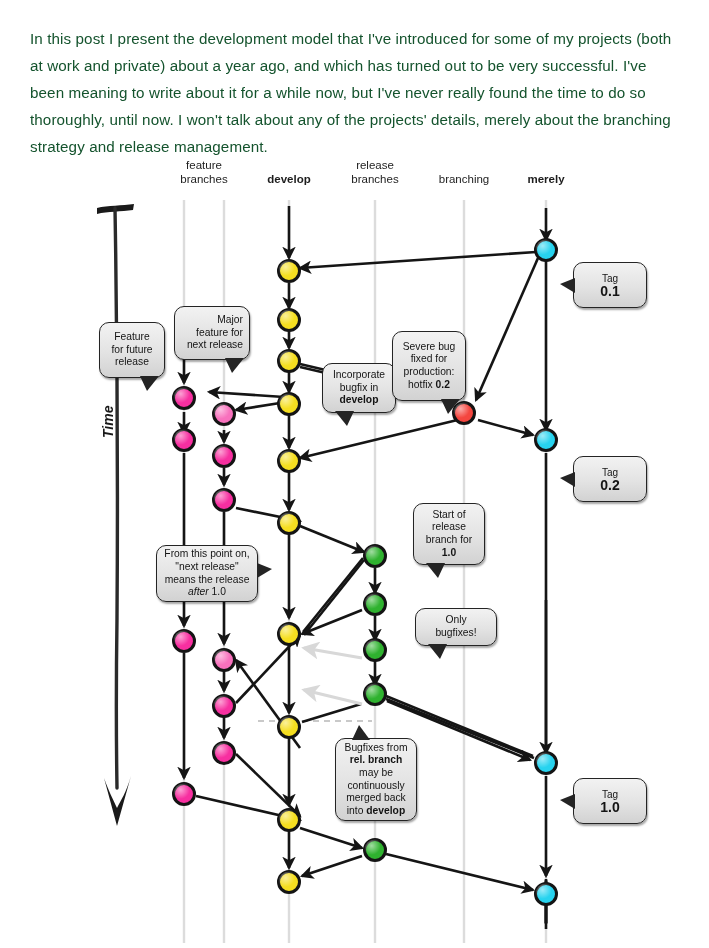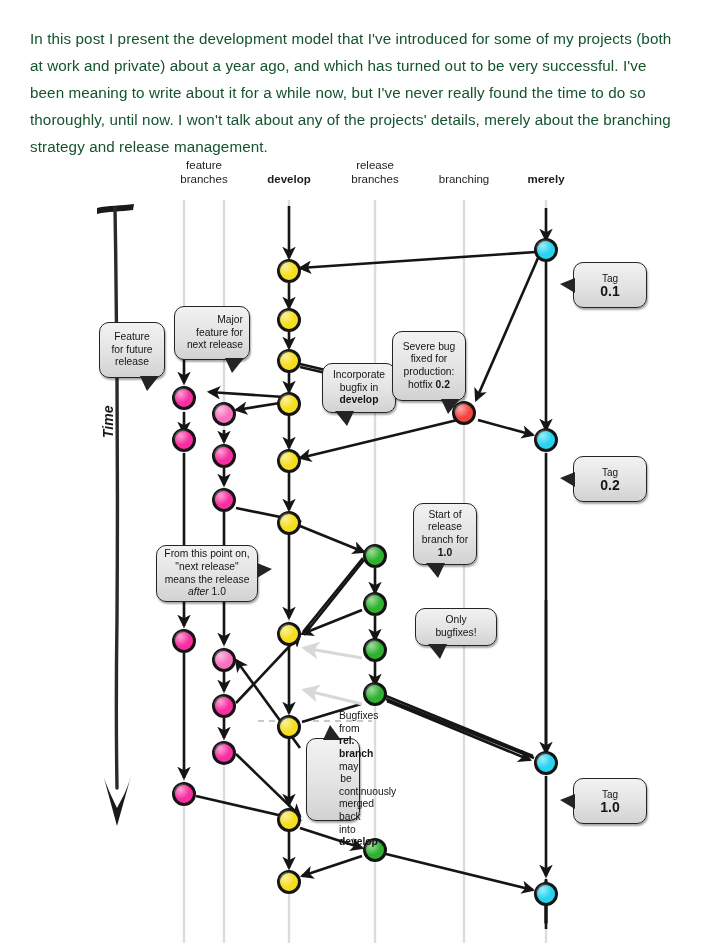--- a/index.html
+++ b/index.html
@@ -306,29 +306,29 @@
           <div style="position: absolute; width: 0px; height: 0px; left: 12px; top: 47px; border-left: 12px solid transparent; border-right: 7px solid transparent; border-top: 15px solid rgb(36, 36, 36);"></div>
         </div>
         <div class="callout" style="left: 392px; top: 145px; width: 74px; height: 70px; margin-top: 38px;">
           <span>Severe bug<br>fixed for<br>production:<br>hotfix <b>0.2</b></span>
           <div style="position: absolute; width: 0px; height: 0px; left: 48px; top: 67px; border-left: 7px solid transparent; border-right: 12px solid transparent; border-top: 15px solid rgb(36, 36, 36);"></div>
         </div>
         <div class="callout" style="left: 156px; top: 397px; width: 102px; height: 57px;">
           <span>From this point on,<br>"next release"<br>means the release<br><i>after</i> 1.0</span>
           <div style="position: absolute; width: 0px; height: 0px; left: 100px; top: 16.5px; border-top: 6px solid transparent; border-bottom: 9px solid transparent; border-left: 15px solid rgb(36, 36, 36);"></div>
         </div>
-        <div class="callout" style="left: 413px; top: 355px; width: 64px; height: 62px;">
+        <div class="callout" style="left: 413px; top: 355px; width: 72px; height: 62px;">
           <span>Start of<br>release<br>branch for<br><b>1.0</b></span>
           <div style="position: absolute; width: 0px; height: 0px; left: 12px; top: 59px; border-left: 12px solid transparent; border-right: 7px solid transparent; border-top: 15px solid rgb(36, 36, 36);"></div>
         </div>
         <div class="callout" style="left: 415px; top: 460px; width: 82px; height: 38px;">
           <span>Only<br>bugfixes!</span>
           <div style="position: absolute; width: 0px; height: 0px; left: 12px; top: 35px; border-left: 12px solid transparent; border-right: 7px solid transparent; border-top: 15px solid rgb(36, 36, 36);"></div>
         </div>
-        <div class="callout" style="left: 306px; top: 590px; width: 54px; height: 83px; padding-left: 32px;">
+        <div class="callout" style="left: 335px; top: 590px; width: 82px; height: 83px;">
           <span>Bugfixes from<br><b>rel. branch</b><br>may be<br>continuously<br>merged back<br>into <b>develop</b></span>
           <div style="position: absolute; width: 0px; height: 0px; left: 16px; top: -14px; border-left: 7px solid transparent; border-right: 11px solid transparent; border-bottom: 15px solid rgb(36, 36, 36);"></div>
         </div>
         <div class="callout tagbox" style="left: 573px; top: 79px; width: 74px; height: 46px;">
           <span>Tag<span class="tv">0.1</span></span>
           <div style="position: absolute; width: 0px; height: 0px; left: -14px; top: 15px; border-top: 6px solid transparent; border-bottom: 9px solid transparent; border-right: 15px solid rgb(36, 36, 36);"></div>
         </div>
         <div class="callout tagbox" style="left: 573px; top: 273px; width: 74px; height: 46px;">
           <span>Tag<span class="tv">0.2</span></span>
           <div style="position: absolute; width: 0px; height: 0px; left: -14px; top: 15px; border-top: 6px solid transparent; border-bottom: 9px solid transparent; border-right: 15px solid rgb(36, 36, 36);"></div>

